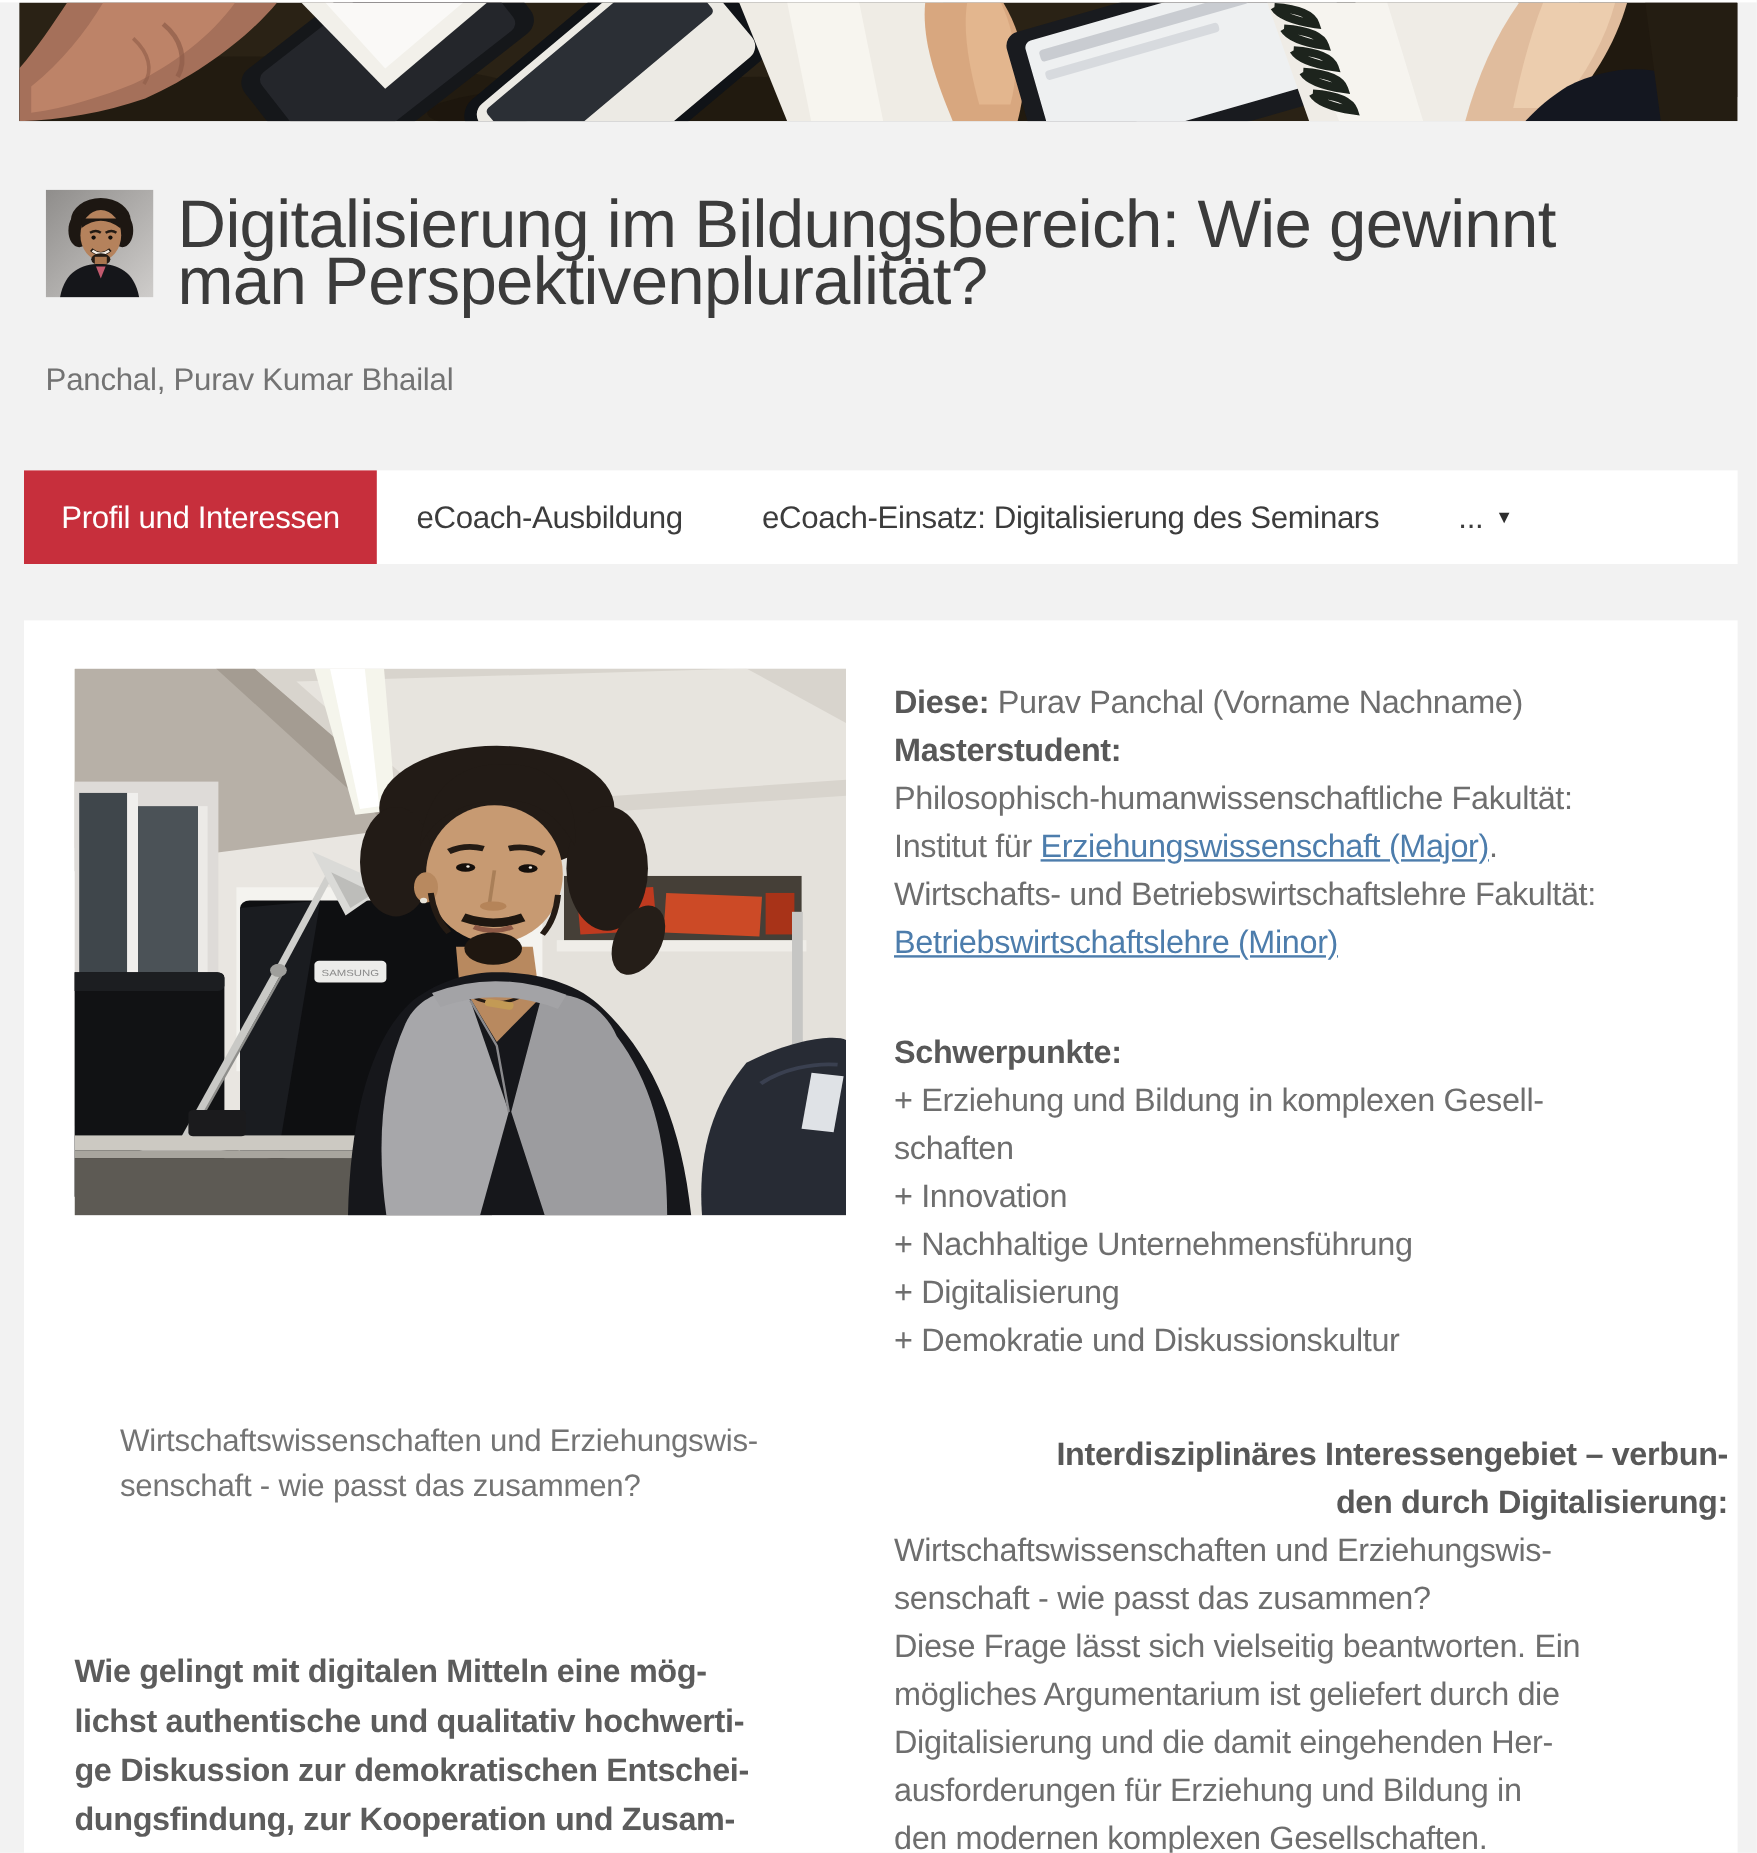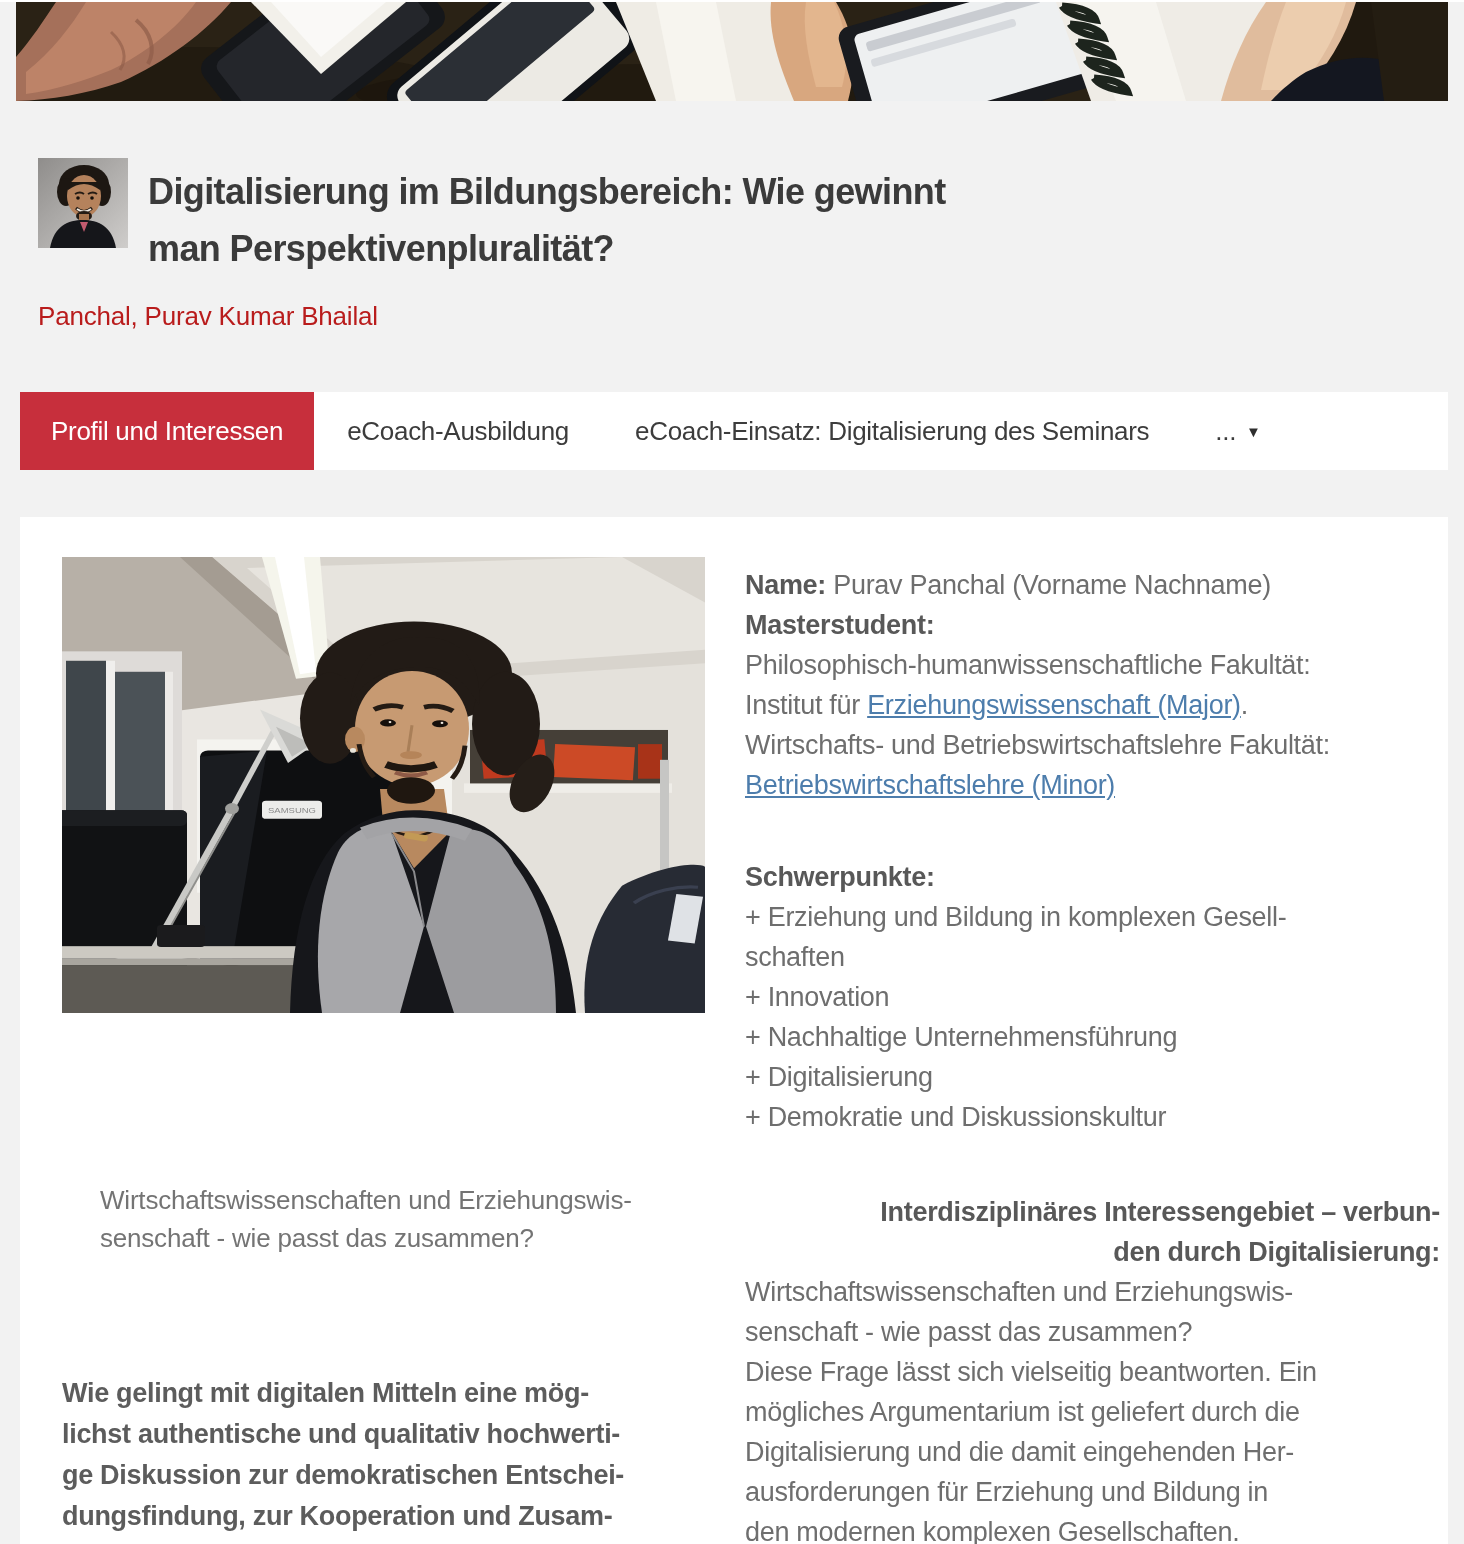--- a/index.html
+++ b/index.html
@@ -12,24 +12,24 @@
   .abs{position:absolute;}
   
   .top-strip{left:0;top:0;width:1464px;height:2px;background:#ffffff;}
   .banner{left:16px;top:2px;width:1432px;height:99px;overflow:hidden;}
   .banner svg{display:block;width:100%;height:100%;}
   
   .avatar{left:38px;top:158px;width:90px;height:90px;overflow:hidden;}
   .avatar svg{display:block;width:100%;height:100%;}
   .page-title{
     left:148px;top:163px;width:1225px;
-    font-size:36px;font-weight:bold;color:#3b3b3b;line-height:57px;
+    font-size:56px;font-weight:normal;color:#3b3b3b;line-height:47px;
     letter-spacing:-0.6px;white-space:pre-line;
   }
-  .author{left:38px;top:301px;font-size:26px;color:#b91c1c;letter-spacing:-0.2px;}
+  .author{left:38px;top:301px;font-size:26px;color:#737373;letter-spacing:-0.2px;}
   
   .tabbar{
     left:20px;top:392px;width:1428px;height:78px;background:#ffffff;
     display:flex;align-items:stretch;
   }
   .tab{
     display:flex;align-items:center;padding:0 33px;
     font-size:26px;color:#3c3c3c;letter-spacing:-0.3px;cursor:pointer;white-space:nowrap;
   }
   .tab.active{background:#c72f3c;color:#ffffff;padding:0 31px;}
@@ -267,21 +267,21 @@
   <div class="abs caption">Wirtschaftswissenschaften und Erziehungswis-
 senschaft - wie passt das zusammen?</div>
 
   <div class="abs intro">Wie gelingt mit digitalen Mitteln eine mög-
 lichst authentische und qualitativ hochwerti-
 ge Diskussion zur demokratischen Entschei-
 dungsfindung, zur Kooperation und Zusam-
 menarbeit im Bildungsbereich und im Allgemei-</div>
 
   <div class="abs rightcol">
-    <div><span class="b">Name:</span><span> Purav Panchal (Vorname Nachname)</span></div>
+    <div><span class="b">Diese:</span><span> Purav Panchal (Vorname Nachname)</span></div>
     <div class="b">Masterstudent:</div>
     <div>Philosophisch-humanwissenschaftliche Fakultät:</div>
     <div><span>Institut für </span><span class="link">Erziehungswissenschaft (Major)</span><span>.</span></div>
     <div>Wirtschafts- und Betriebswirtschaftslehre Fakultät:</div>
     <div><span class="link">Betriebswirtschaftslehre (Minor)</span></div>
 
     <div class="b mt-focus">Schwerpunkte:</div>
     <div class="sec">+ Erziehung und Bildung in komplexen Gesell-
 schaften</div>
     <div class="sec">+ Innovation</div>

